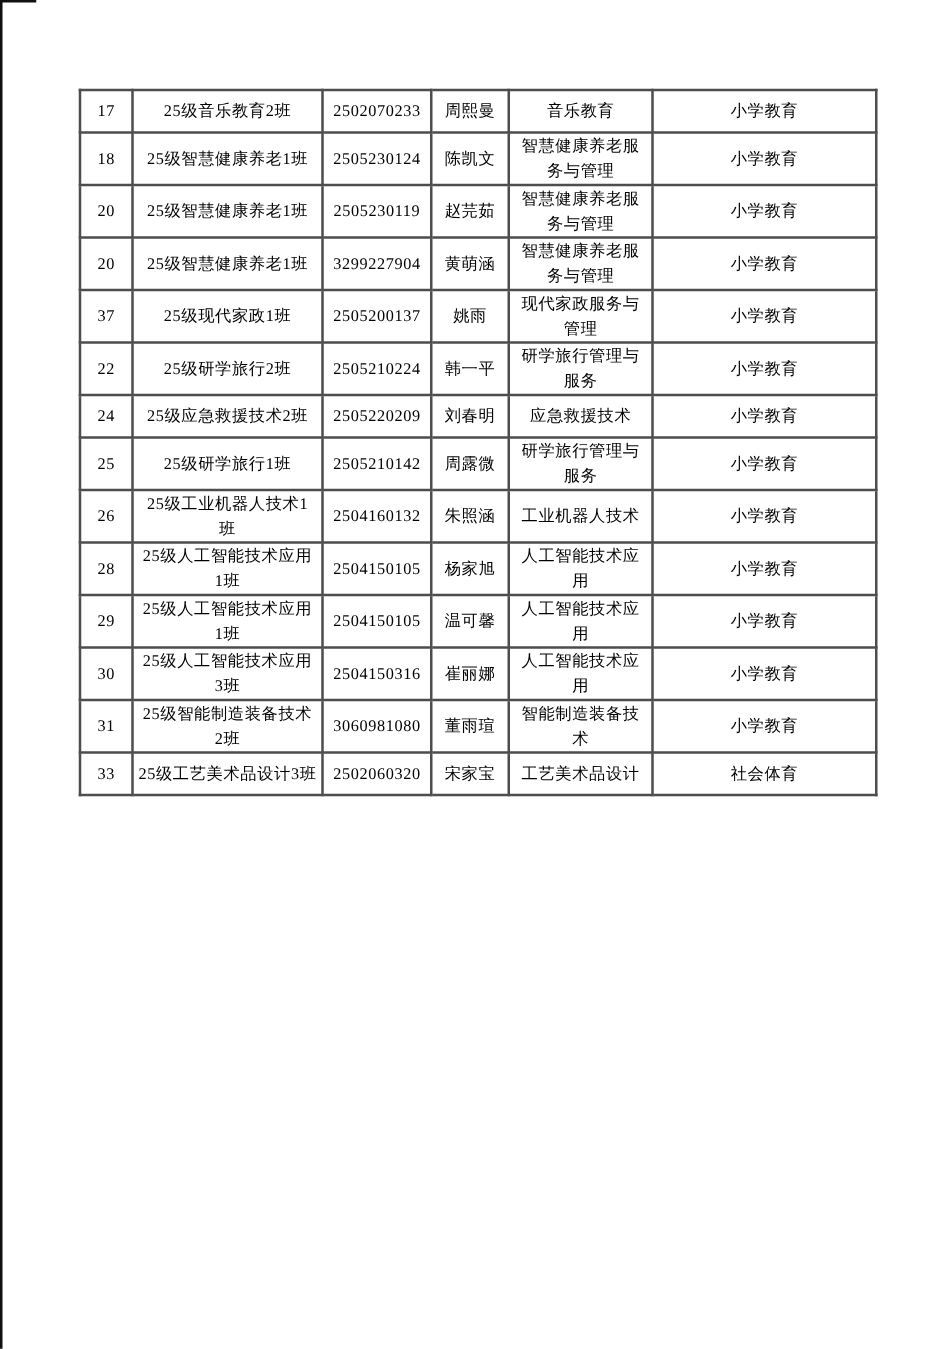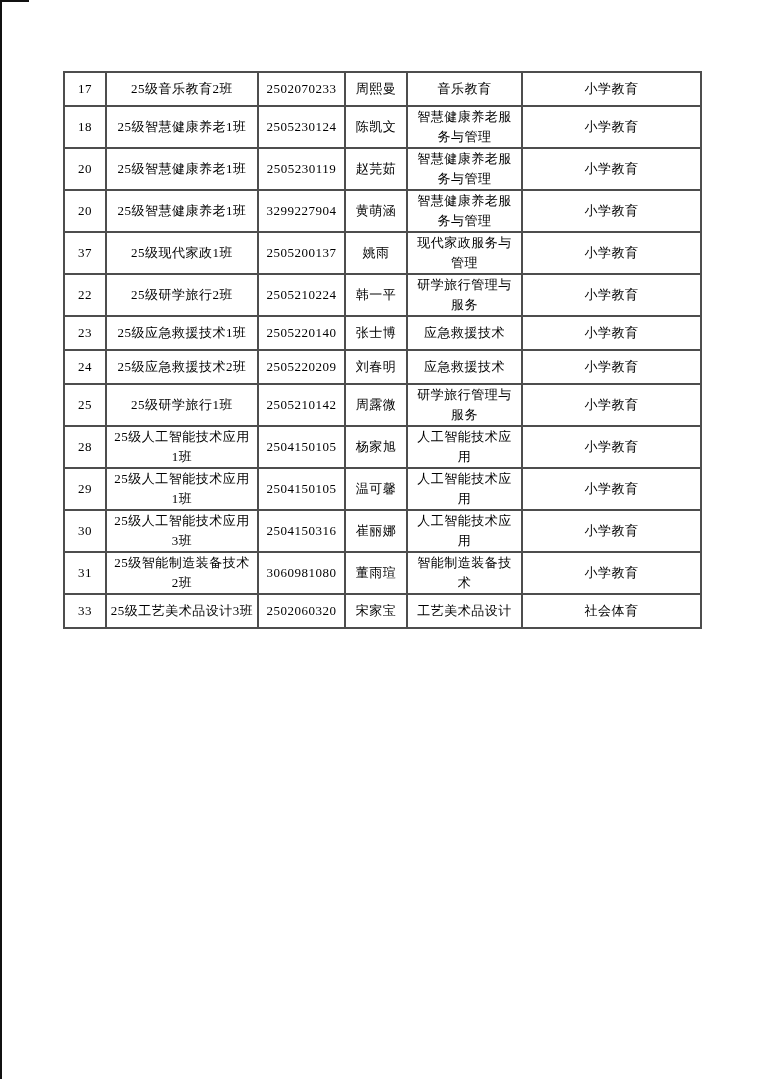--- a/index.html
+++ b/index.html
@@ -120,42 +120,43 @@
       <tr>
         <td class="col-no">22</td>
         <td class="col-class_name">25级研学旅行2班</td>
         <td class="col-student_id">2505210224</td>
         <td class="col-name">韩一平</td>
         <td class="col-major">研学旅行管理与
 服务</td>
         <td class="col-category">小学教育</td>
       </tr>
       <tr>
-        <td class="col-no">23</td>
-        <td class="col-class_name">25级应急救援技术1班</td>
-        <td class="col-student_id">2505220140</td>
-        <td class="col-name">张士博</td>
-        <td class="col-major">应急救援技术</td>
-        <td class="col-category">小学教育</td>
-      </tr>
-      <tr>
         <td class="col-no">24</td>
         <td class="col-class_name">25级应急救援技术2班</td>
         <td class="col-student_id">2505220209</td>
         <td class="col-name">刘春明</td>
         <td class="col-major">应急救援技术</td>
         <td class="col-category">小学教育</td>
       </tr>
       <tr>
         <td class="col-no">25</td>
         <td class="col-class_name">25级研学旅行1班</td>
         <td class="col-student_id">2505210142</td>
         <td class="col-name">周露微</td>
         <td class="col-major">研学旅行管理与
 服务</td>
+        <td class="col-category">小学教育</td>
+      </tr>
+      <tr>
+        <td class="col-no">26</td>
+        <td class="col-class_name">25级工业机器人技术1
+班</td>
+        <td class="col-student_id">2504160132</td>
+        <td class="col-name">朱照涵</td>
+        <td class="col-major">工业机器人技术</td>
         <td class="col-category">小学教育</td>
       </tr>
       <tr>
         <td class="col-no">28</td>
         <td class="col-class_name">25级人工智能技术应用
 1班</td>
         <td class="col-student_id">2504150105</td>
         <td class="col-name">杨家旭</td>
         <td class="col-major">人工智能技术应
 用</td>

